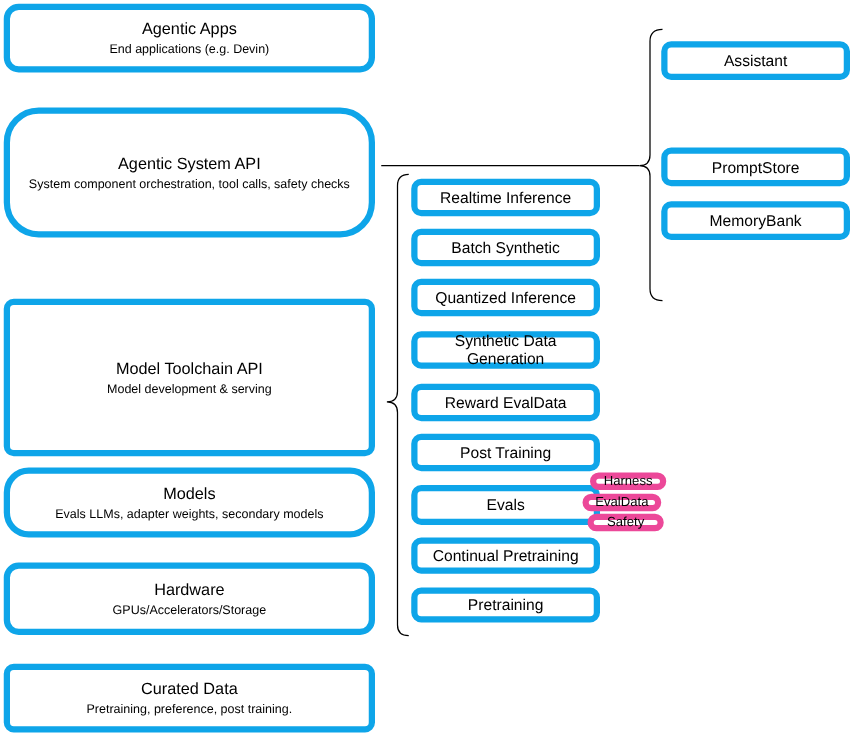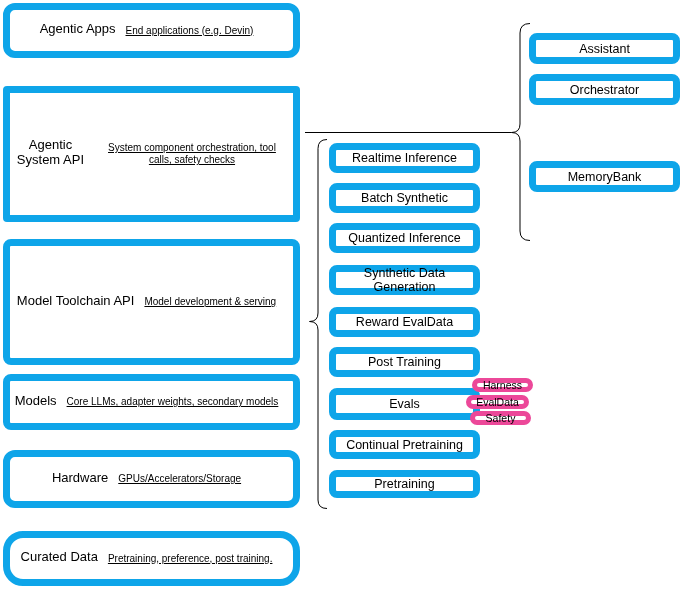--- a/index.html
+++ b/index.html
@@ -4,26 +4,26 @@
 <style>
   html,body{margin:0;padding:0;background:#ffffff;}
   #canvas{
     position:relative;width:682px;height:591px;background:#ffffff;
     font-family:"Liberation Sans","DejaVu Sans",sans-serif;color:#000;
     overflow:hidden;
   }
   #wires{position:absolute;left:0;top:0;width:682px;height:591px;z-index:0;}
   .node{
     position:absolute;box-sizing:border-box;background:#ffffff;
-    border:7px solid #0ea5e9;display:flex;
+    border:5px solid #0ea5e9;display:flex;flex-direction:column;
     align-items:center;justify-content:center;text-align:center;z-index:1;
   }
   .lbox{left:3px;width:297px;}
   .lbox .t{font-size:13px;line-height:15px;margin-bottom:4px;}
-  .lbox .s{font-size:10px;line-height:12px;padding:0 10px;text-decoration:underline;}
+  .lbox .s{font-size:10px;line-height:12px;padding:0 10px;}
   .mbox{left:329px;width:151px;border-radius:8px;font-size:12.5px;}
   .rbox{left:529px;width:151px;height:31px;border-radius:8px;font-size:12.5px;}
   .pill{
     position:absolute;box-sizing:border-box;background:#ffffff;
     border:5px solid #ec4899;border-radius:999px;display:flex;align-items:center;
     justify-content:center;font-size:10.5px;line-height:1;z-index:2;
   }
 </style>
 </head>
 <body>
@@ -34,56 +34,56 @@
     <path d="M 305 132.5 L 511.5 132.5" stroke="#000" stroke-width="1" fill="none"></path>
     <path d="M 530 23.5 Q 520 23.5 520 33 L 520 124 Q 520 132.5 511.5 132.5 Q 520 132.5 520 141 L 520 231 Q 520 240.5 530 240.5" stroke="#000" stroke-width="1" fill="none"></path>
     <path d="M 327 139.5 Q 318 139.5 318 148.5 L 318 313 Q 318 321.5 309.5 321.5 Q 318 321.5 318 330 L 318 500 Q 318 508.5 327 508.5" stroke="#000" stroke-width="1" fill="none"></path>
   </svg>
 
   <div class="node lbox" style="top:3px;height:55px;border-radius:12px">
     <div class="t">Agentic Apps</div>
     <div class="s">End applications (e.g. Devin)</div>
   </div>
 
-  <div class="node lbox" style="top:86px;height:136px;border-radius:4px">
+  <div class="node lbox" style="top:86px;height:104px;border-radius:28px">
     <div class="t">Agentic System API</div>
     <div class="s">System component orchestration, tool calls, safety checks</div>
   </div>
 
   <div class="node lbox" style="top:239px;height:126px;border-radius:8px">
     <div class="t">Model Toolchain API</div>
     <div class="s">Model development &amp; serving</div>
   </div>
 
-  <div class="node lbox" style="top:374px;height:56px;border-radius:8px">
+  <div class="node lbox" style="top:374px;height:56px;border-radius:20px">
     <div class="t">Models</div>
-    <div class="s">Core LLMs, adapter weights, secondary models</div>
+    <div class="s">Evals LLMs, adapter weights, secondary models</div>
   </div>
 
   <div class="node lbox" style="top:450px;height:58px;border-radius:12px">
     <div class="t">Hardware</div>
     <div class="s">GPUs/Accelerators/Storage</div>
   </div>
 
-  <div class="node lbox" style="top:531px;height:55px;border-radius:20px">
+  <div class="node lbox" style="top:531px;height:55px;border-radius:8px">
     <div class="t">Curated Data</div>
     <div class="s">Pretraining, preference, post training.</div>
   </div>
 
   <div class="node mbox" style="top:143px;height:30px">Realtime Inference</div>
   <div class="node mbox" style="top:183px;height:30px">Batch Synthetic</div>
   <div class="node mbox" style="top:223px;height:30px">Quantized Inference</div>
   <div class="node mbox" style="top:265px;height:30px">Synthetic Data Generation</div>
   <div class="node mbox" style="top:307px;height:30px">Reward EvalData</div>
   <div class="node mbox" style="top:347px;height:30px">Post Training</div>
   <div class="node mbox" style="top:388px;height:32px">Evals</div>
   <div class="node mbox" style="top:430px;height:29px">Continual Pretraining</div>
   <div class="node mbox" style="top:470px;height:28px">Pretraining</div>
 
   <div class="pill" style="left:472px;top:378px;width:61px;height:14px">Harness</div>
   <div class="pill" style="left:466px;top:395px;width:63px;height:14px">EvalData</div>
   <div class="pill" style="left:470px;top:411px;width:61px;height:14px">Safety</div>
 
   <div class="node rbox" style="top:33px">Assistant</div>
-  <div class="node rbox" style="top:74px">Orchestrator</div>
+  <div class="node rbox" style="top:118px">PromptStore</div>
   <div class="node rbox" style="top:161px">MemoryBank</div>
 
 </div>
 
 </body></html>

